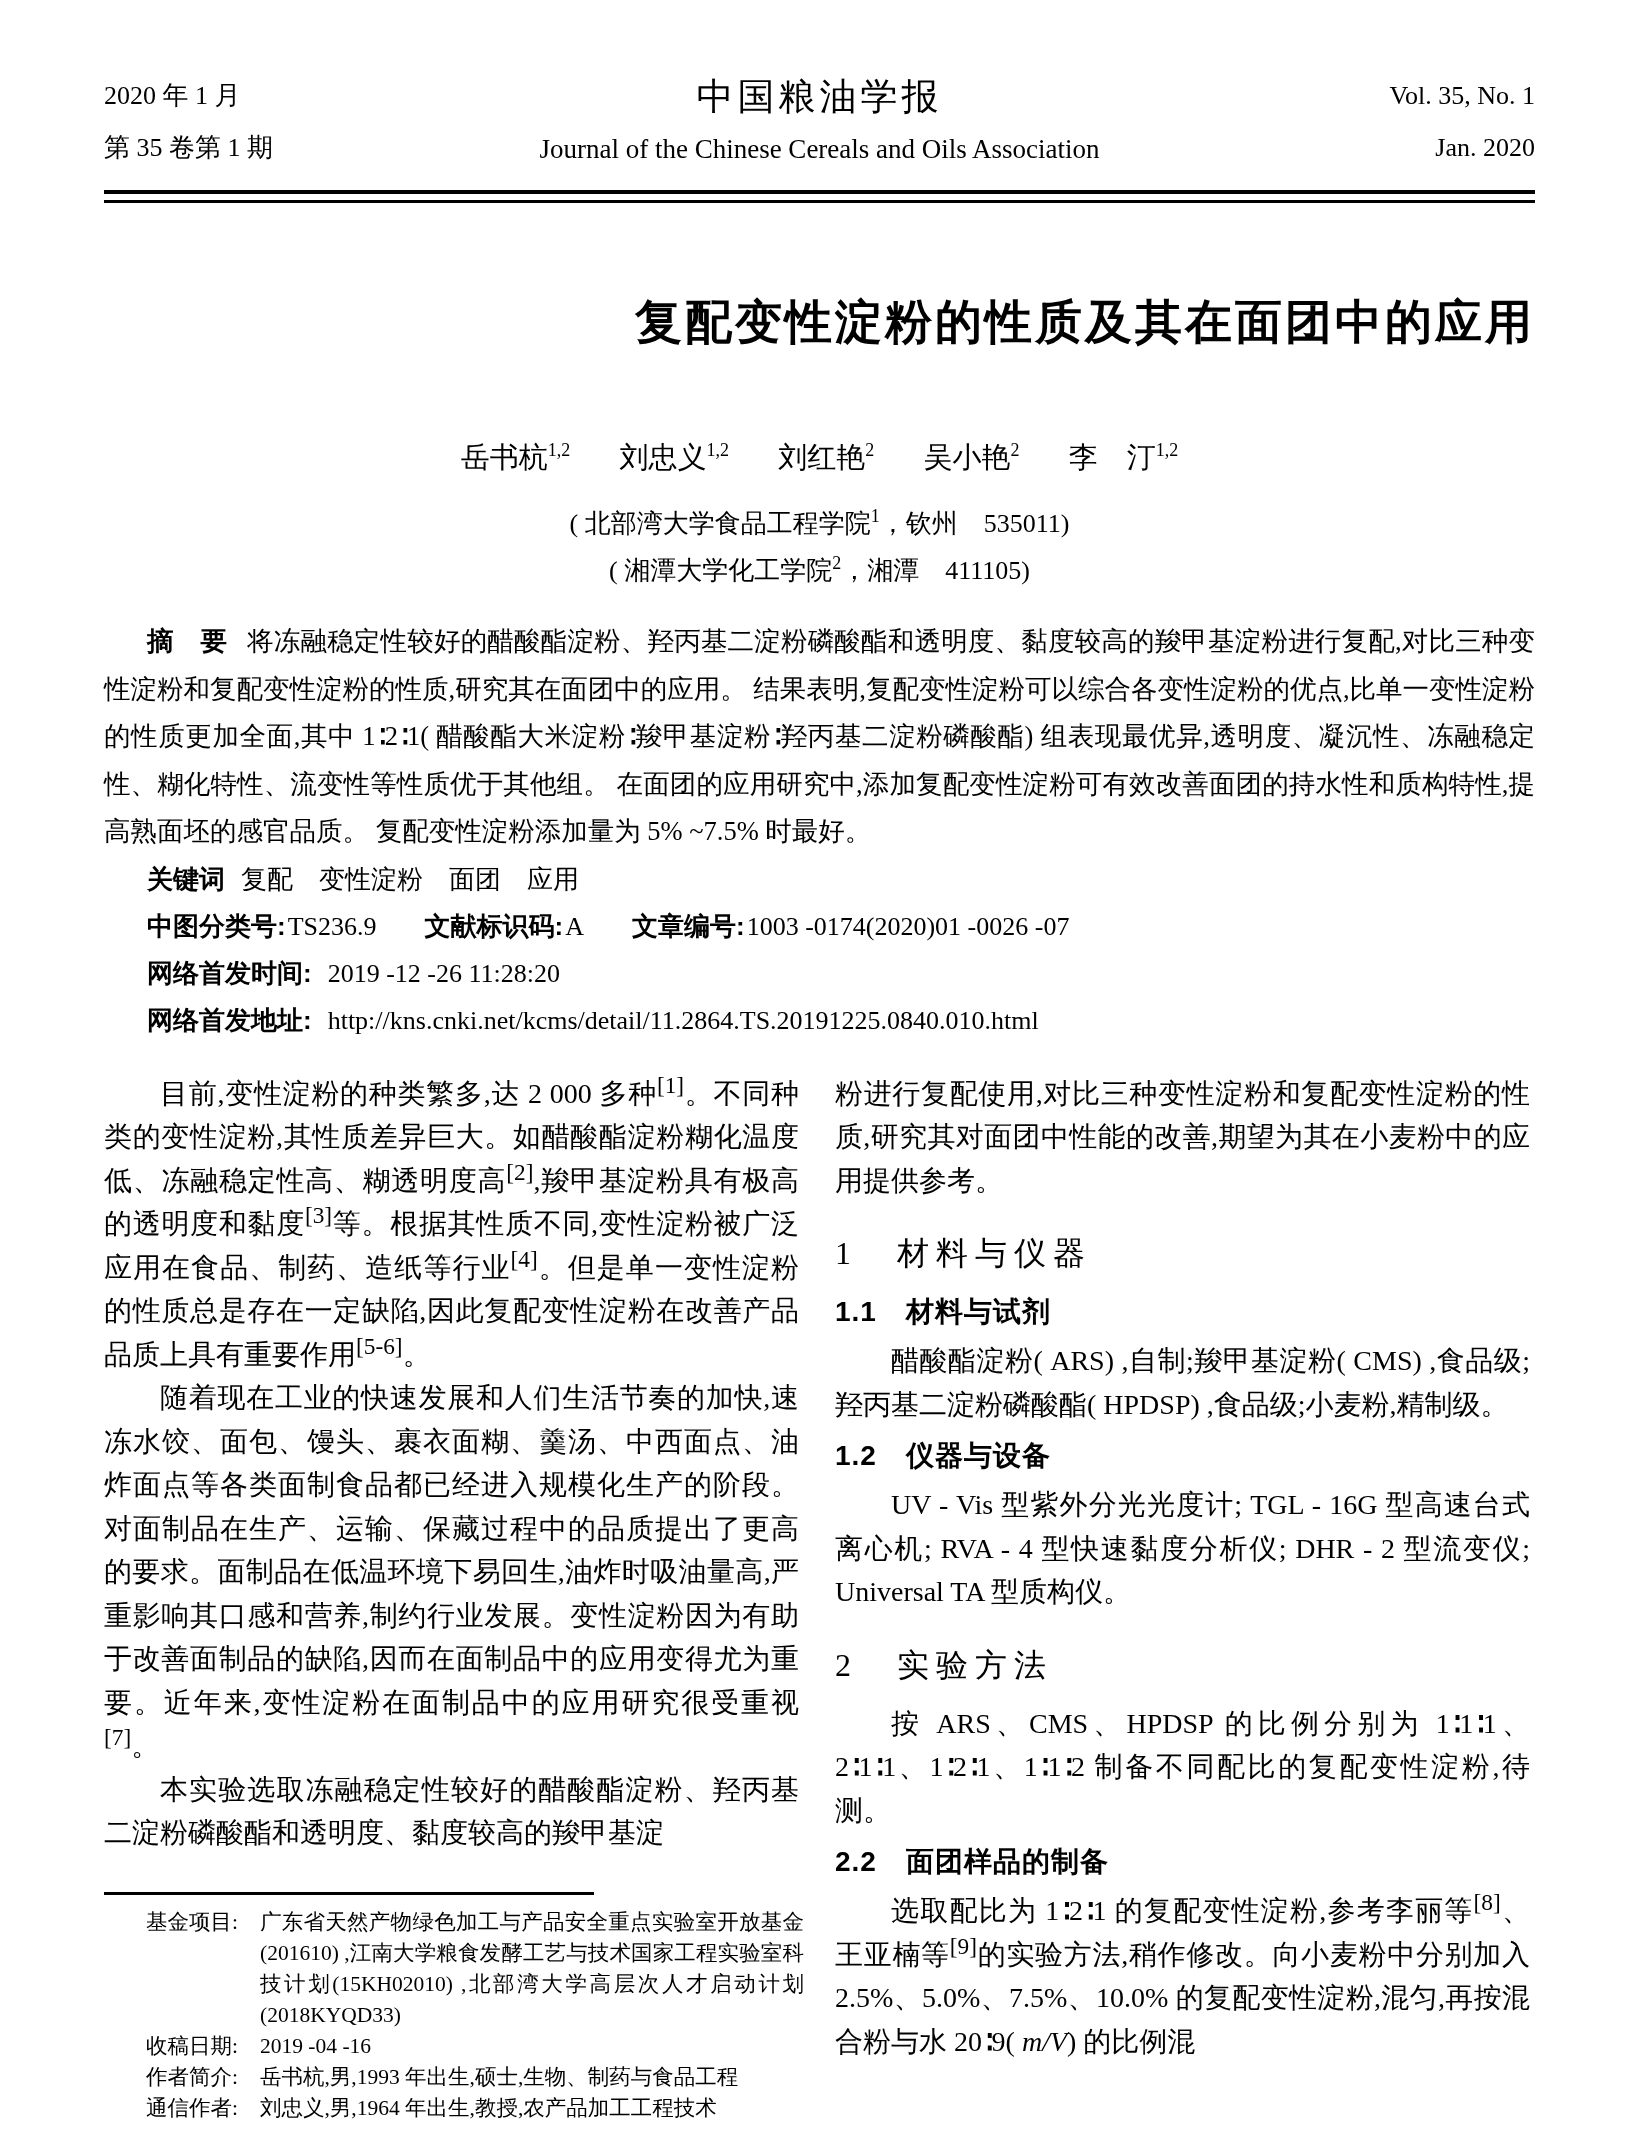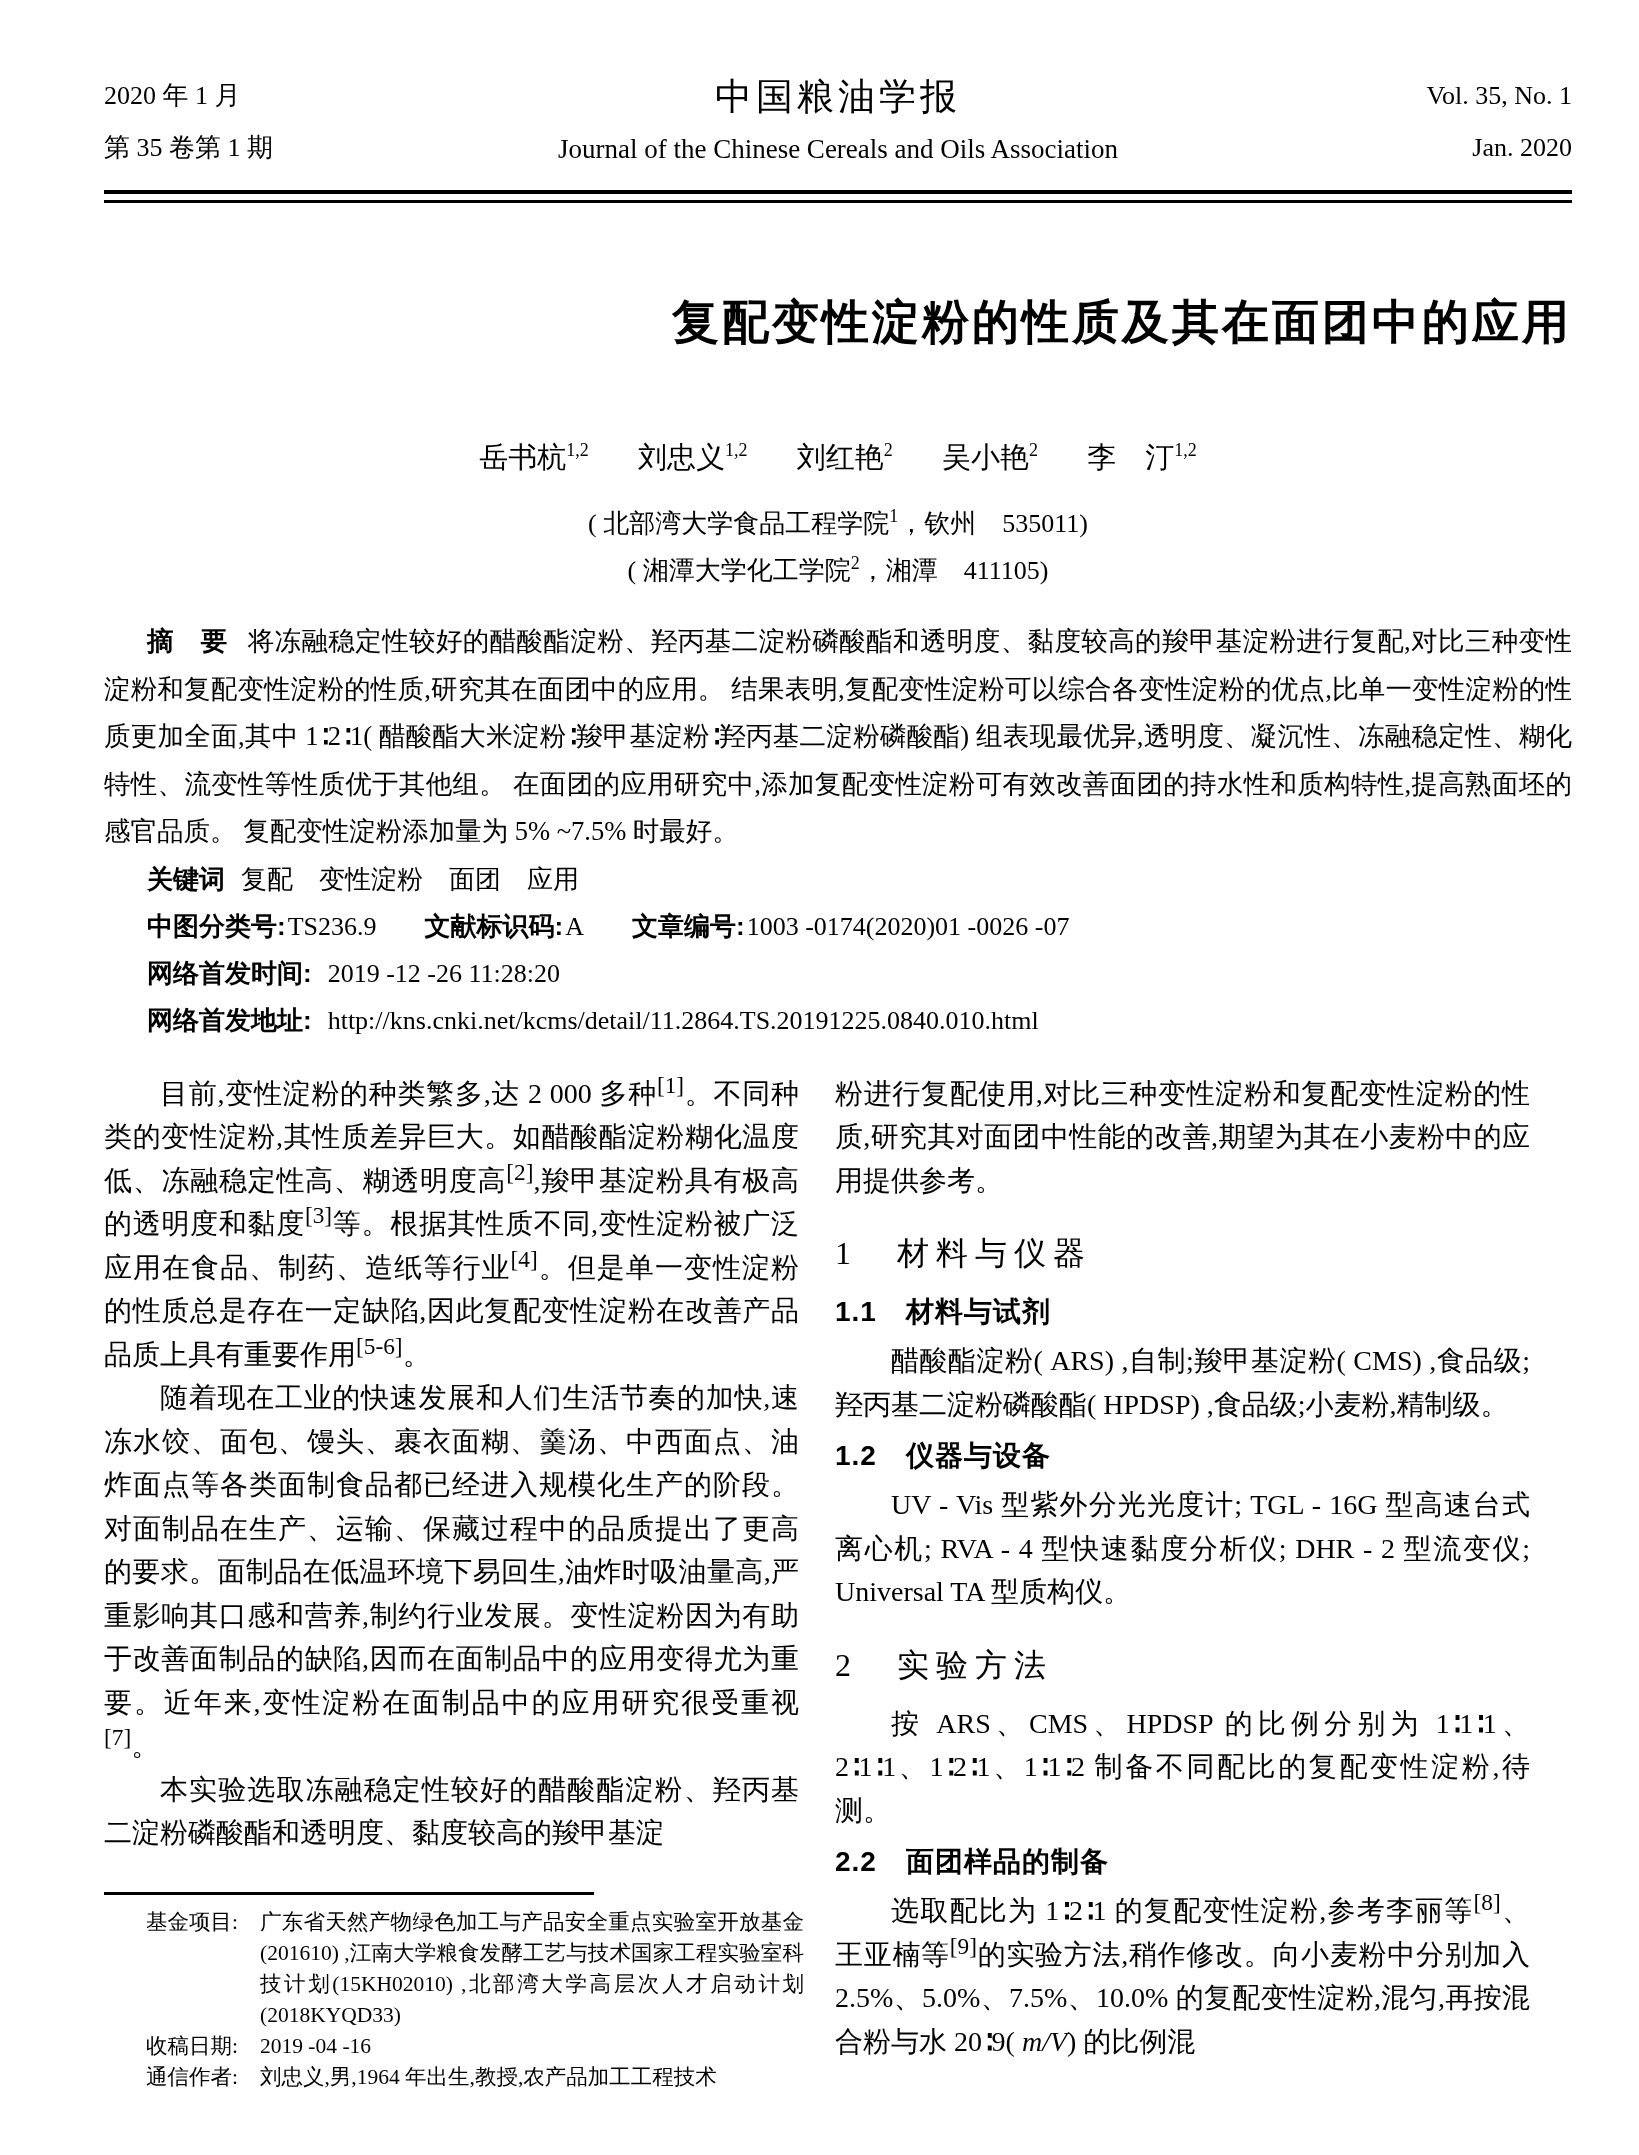--- a/index.html
+++ b/index.html
@@ -3,21 +3,21 @@
 <meta charset="utf-8">
 <style>
   html,body{margin:0;padding:0;background:#e8e8e8;}
   .page{
     position:relative;
     width:1639px;height:2155px;
     margin:0 auto;
     background:#ffffff;
     color:#000;
     box-sizing:border-box;
-    padding:70px 67px 0 104px;
+    padding:70px 104px 0 104px;
     font-family:"Liberation Serif","DejaVu Serif",serif;
   }
   
   .hdr{display:grid;grid-template-columns:1fr auto 1fr;align-items:end;}
   .hdr-left{font-size:26px;line-height:52px;text-align:left;}
   .hdr-center{text-align:center;}
   .hdr-center .jcn{font-size:37px;letter-spacing:4px;line-height:54px;}
   .hdr-center .jen{font-size:27px;line-height:50px;}
   .hdr-right{font-size:26px;line-height:52px;text-align:right;}
   .double-rule{margin-top:16px;height:6px;border-top:4px solid #000;border-bottom:3px solid #000;}
@@ -137,18 +137,22 @@
     <div class="fn-rule"></div>
     <div class="fn-row">
         <span class="fn-label">基金项目:</span>
         <span class="fn-text">广东省天然产物绿色加工与产品安全重点实验室开放基金(201610) ,江南大学粮食发酵工艺与技术国家工程实验室科技计划(15KH02010) ,北部湾大学高层次人才启动计划(2018KYQD33)</span>
       </div>
     <div class="fn-row">
         <span class="fn-label">收稿日期:</span>
         <span class="fn-text">2019 -04 -16</span>
       </div>
     <div class="fn-row">
+        <span class="fn-label">作者简介:</span>
+        <span class="fn-text">岳书杭,男,1993 年出生,硕士,生物、制药与食品工程</span>
+      </div>
+    <div class="fn-row">
         <span class="fn-label">通信作者:</span>
         <span class="fn-text">刘忠义,男,1964 年出生,教授,农产品加工工程技术</span>
       </div>
   </div>
 
 </div>
 
 </body></html>

